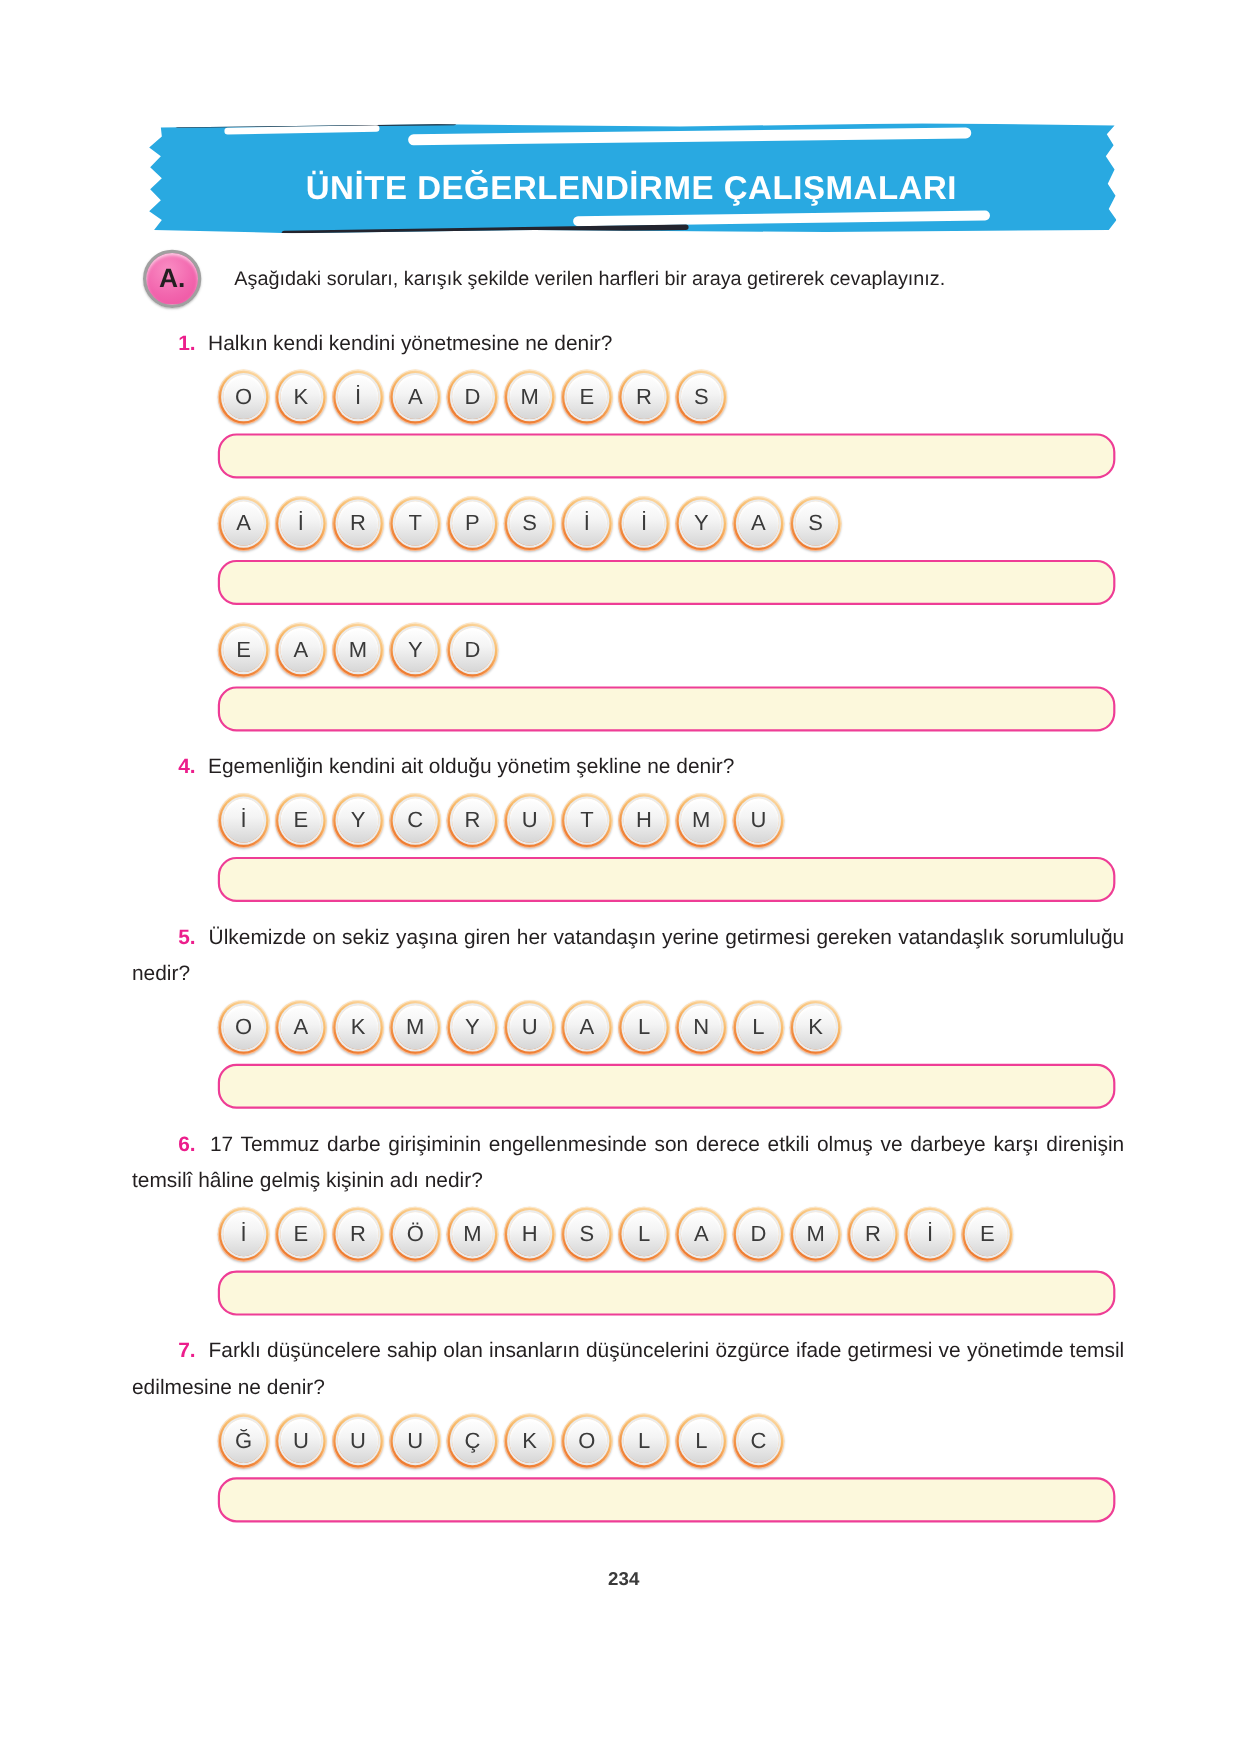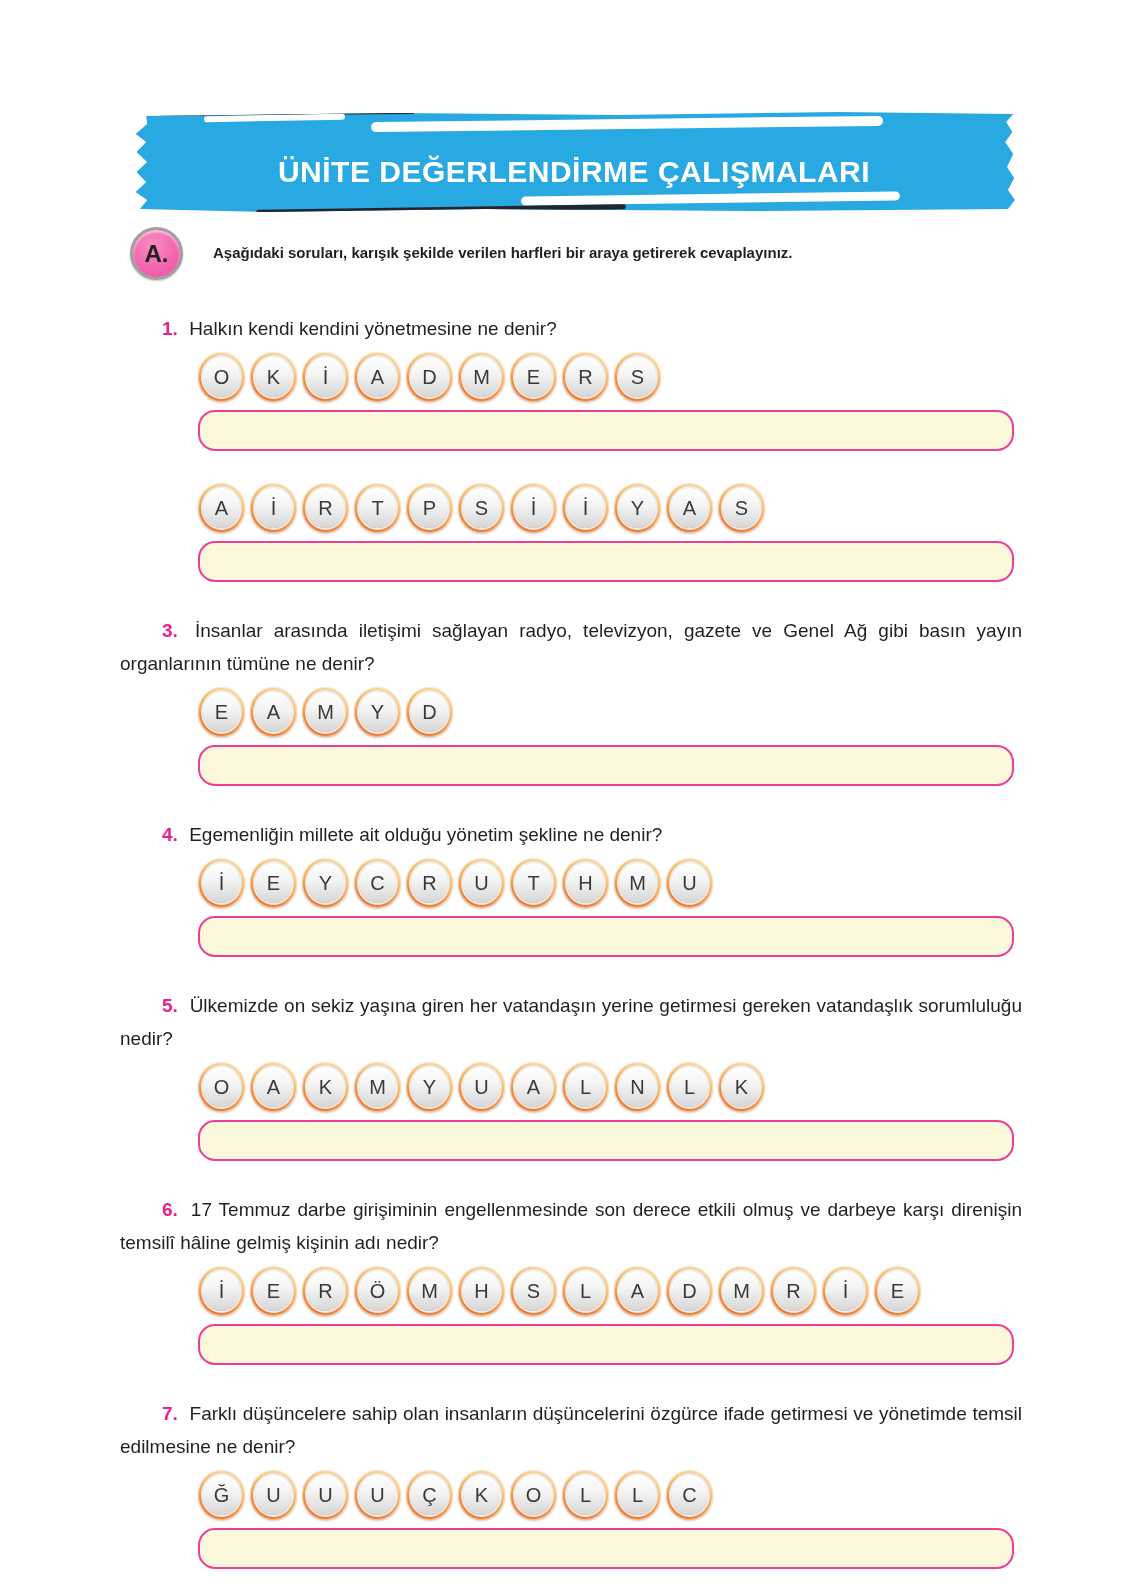--- a/index.html
+++ b/index.html
@@ -35,24 +35,24 @@
     display:flex;align-items:center;gap:30px;
   }
   .badge{
     flex:0 0 auto;width:47px;height:47px;border-radius:50%;
     background:radial-gradient(circle at 42% 32%,#f98cc3 0%,#f266ae 55%,#ee4f9f 100%);
     border:3px solid #a0a0a0;
     box-shadow:inset 0 2px 3px rgba(255,255,255,.65),0 1px 2px rgba(0,0,0,.25);
     display:flex;align-items:center;justify-content:center;
     color:#231f20;font-weight:bold;font-size:24px;
   }
-  .instruction{font-size:15px;font-weight:bold;line-height:1.25;}
+  .instruction{font-size:18px;font-weight:normal;line-height:1.25;}
   
   .questions{margin:6px 0 0 0;}
-  .question{margin-top:32px;}
+  .question{margin-top:16px;}
   .q-text{
     margin:0 0 0 120px;width:902px;font-size:19px;line-height:33px;
     text-indent:42px;text-align:justify;
   }
   .q-num{color:#ec1e8c;font-weight:bold;margin-right:6px;}
   .letters{
     margin:7px 0 0 198px;display:flex;gap:5px;align-items:center;
   }
   .letter{
     width:47px;height:50px;border-radius:50%;
@@ -161,21 +161,20 @@
           <span class="letter-inner">A</span>
         </span>
         <span class="letter">
           <span class="letter-inner">S</span>
         </span>
       </div>
     <div class="answer-box" role="textbox" aria-label="answer"></div>
   </div>
 
   <div class="question">
-    <p class="q-text"><span class="q-num">3.</span><span class="q-body"> İnsanlar arasında iletişimi sağlayan radyo, televizyon, gazete ve Genel Ağ gibi basın yayın organlarının tümüne ne denir?</span></p>
     <div class="letters">
         <span class="letter">
           <span class="letter-inner">E</span>
         </span>
         <span class="letter">
           <span class="letter-inner">A</span>
         </span>
         <span class="letter">
           <span class="letter-inner">M</span>
         </span>
@@ -183,21 +182,21 @@
           <span class="letter-inner">Y</span>
         </span>
         <span class="letter">
           <span class="letter-inner">D</span>
         </span>
       </div>
     <div class="answer-box" role="textbox" aria-label="answer"></div>
   </div>
 
   <div class="question">
-    <p class="q-text"><span class="q-num">4.</span><span class="q-body"> Egemenliğin millete ait olduğu yönetim şekline ne denir?</span></p>
+    <p class="q-text"><span class="q-num">4.</span><span class="q-body"> Egemenliğin kendini ait olduğu yönetim şekline ne denir?</span></p>
     <div class="letters">
         <span class="letter">
           <span class="letter-inner">İ</span>
         </span>
         <span class="letter">
           <span class="letter-inner">E</span>
         </span>
         <span class="letter">
           <span class="letter-inner">Y</span>
         </span>

